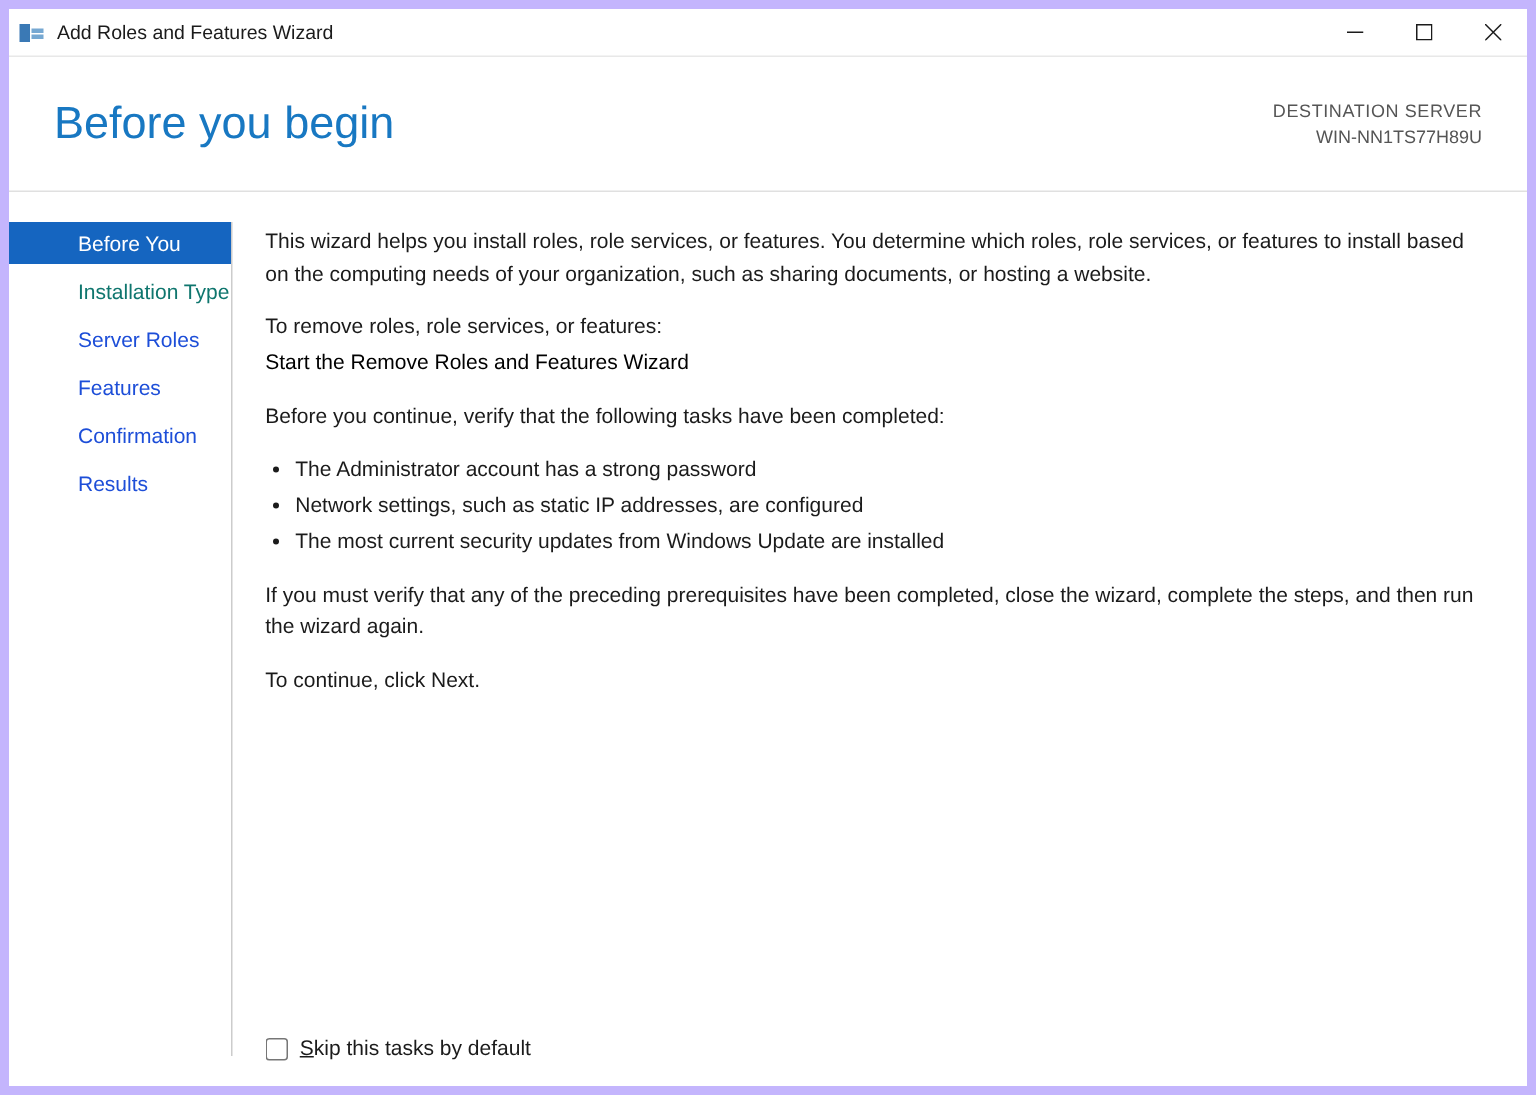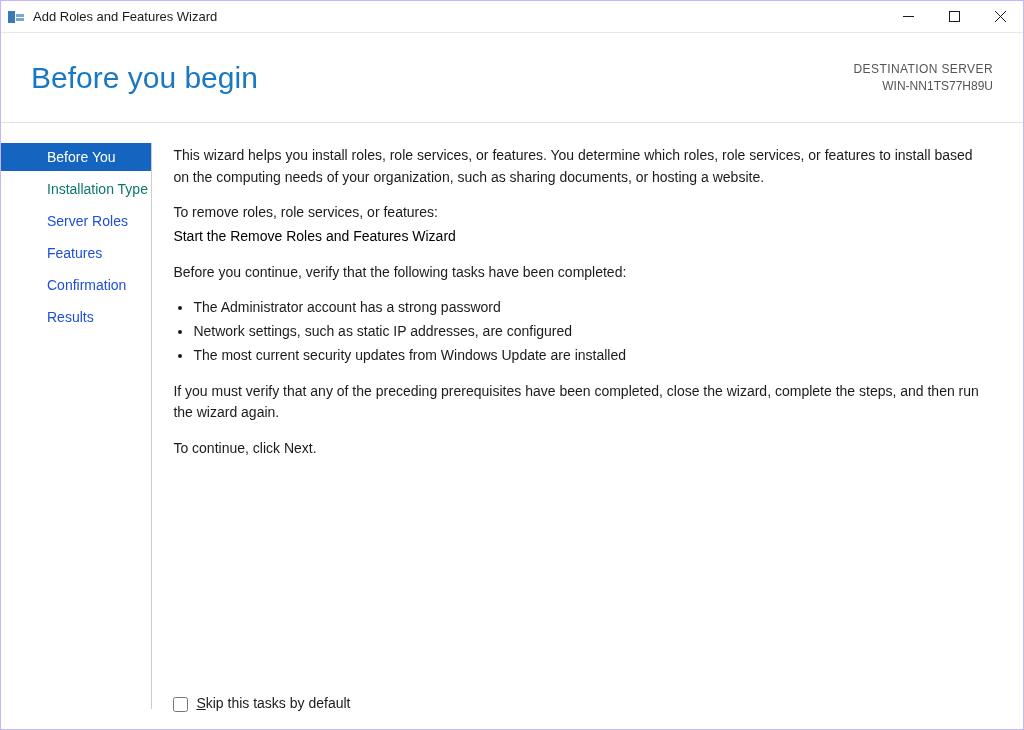--- a/index.html
+++ b/index.html
@@ -7,21 +7,21 @@
     margin: 0; padding: 0;
     width: 1024px; height: 730px;
     font-family: "Segoe UI", Tahoma, sans-serif;
     font-size: 14px;
     color: #1b1b1b;
     background: #ffffff;
     overflow: hidden;
   }
   .window {
     width: 1024px; height: 730px;
-    border: 1px solid #c4b5fd;
+    border: 6px solid #c4b5fd;
     display: flex; flex-direction: column;
     background: #ffffff;
   }
   
   .titlebar {
     height: 32px;
     display: flex; align-items: center;
     padding: 0 0 0 6px;
     border-bottom: 1px solid #e8e8e8;
     background: #ffffff;

